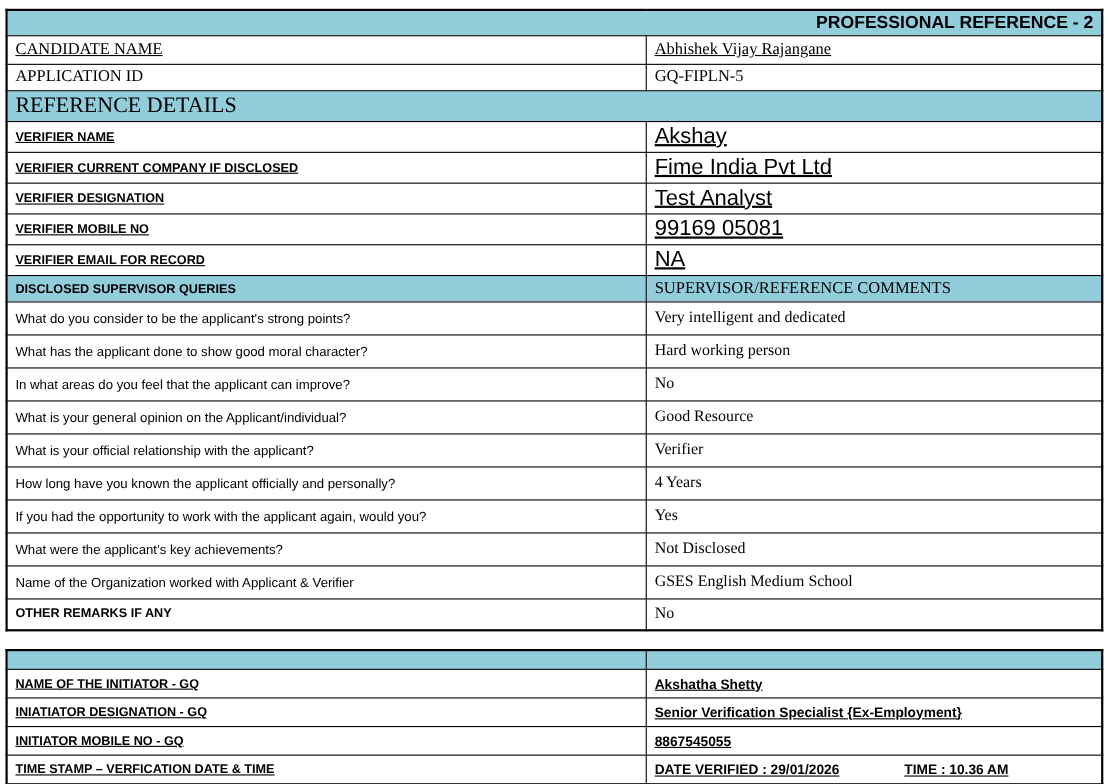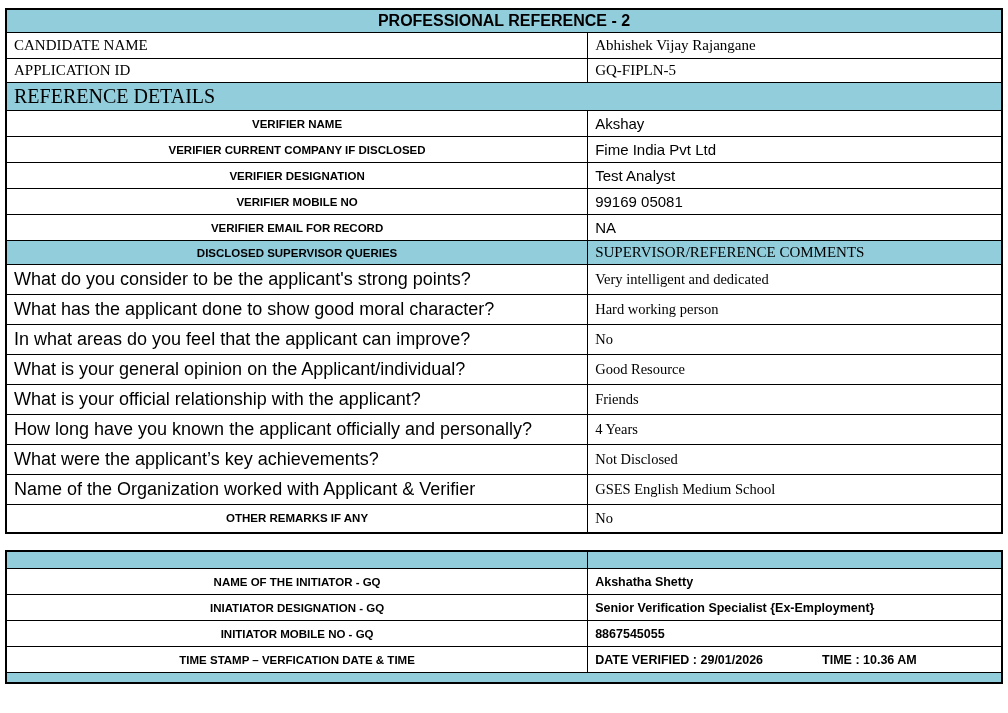--- a/index.html
+++ b/index.html
@@ -21,38 +21,38 @@
     border: 1px solid #000;
     padding: 2px 7px;
     vertical-align: middle;
     overflow: hidden;
     white-space: nowrap;
   }
 
   .band { background: #92CDDC; }
 
   .title-cell {
-    text-align: center;
+    text-align: right;
     font-weight: bold;
     font-size: 16px;
     height: 16px;
   }
 
   .serif { font-family: "Liberation Serif", serif; font-size: 15px; }
   .section-hdr { font-family: "Liberation Serif", serif; font-size: 20px; height: 24px; }
 
-  .lbl-sm { font-weight: bold; font-size: 11.5px; text-align: center; }
-  .val-sans { font-size: 15px; }
-
-  .row-26 td { height: 26px; }
+  .lbl-sm { font-weight: bold; font-size: 11.5px; }
+  .val-sans { font-size: 20px; }
+
+  .row-26 td { height: 26px; text-decoration: underline; }
   .row-24 td { height: 24px; }
   .row-30 td { height: 30px; }
   .row-28 td { height: 28px; }
 
-  .q-text { font-size: 18px; }
+  .q-text { font-size: 12px; }
   .ans { font-family: "Liberation Serif", serif; font-size: 14.5px; }
 
   .queries-hdr-right { font-family: "Liberation Serif", serif; font-size: 15px; }
 
   .gap { height: 16px; }
 
   .blue-empty td { height: 18px; }
   .bold-sm { font-weight: bold; font-size: 12.5px; }
   .ts-val { display: flex; gap: 59px; font-weight: bold; font-size: 12.5px; }
   .bottom-band td { height: 10px; padding: 0; }
@@ -124,25 +124,29 @@
     <tr class="row-30">
       <td class="q-text">In what areas do you feel that the applicant can improve?</td>
       <td class="ans">No</td>
     </tr>
     <tr class="row-30">
       <td class="q-text">What is your general opinion on the Applicant/individual?</td>
       <td class="ans">Good Resource</td>
     </tr>
     <tr class="row-30">
       <td class="q-text">What is your official relationship with the applicant?</td>
-      <td class="ans">Friends</td>
+      <td class="ans">Verifier</td>
     </tr>
     <tr class="row-30">
       <td class="q-text">How long have you known the applicant officially and personally?</td>
       <td class="ans">4 Years</td>
+    </tr>
+    <tr class="row-30">
+      <td class="q-text">If you had the opportunity to work with the applicant again, would you?</td>
+      <td class="ans">Yes</td>
     </tr>
     <tr class="row-30">
       <td class="q-text">What were the applicant’s key achievements?</td>
       <td class="ans">Not Disclosed</td>
     </tr>
     <tr class="row-30">
       <td class="q-text">Name of the Organization worked with Applicant &amp; Verifier</td>
       <td class="ans">GSES English Medium School</td>
     </tr>
 

